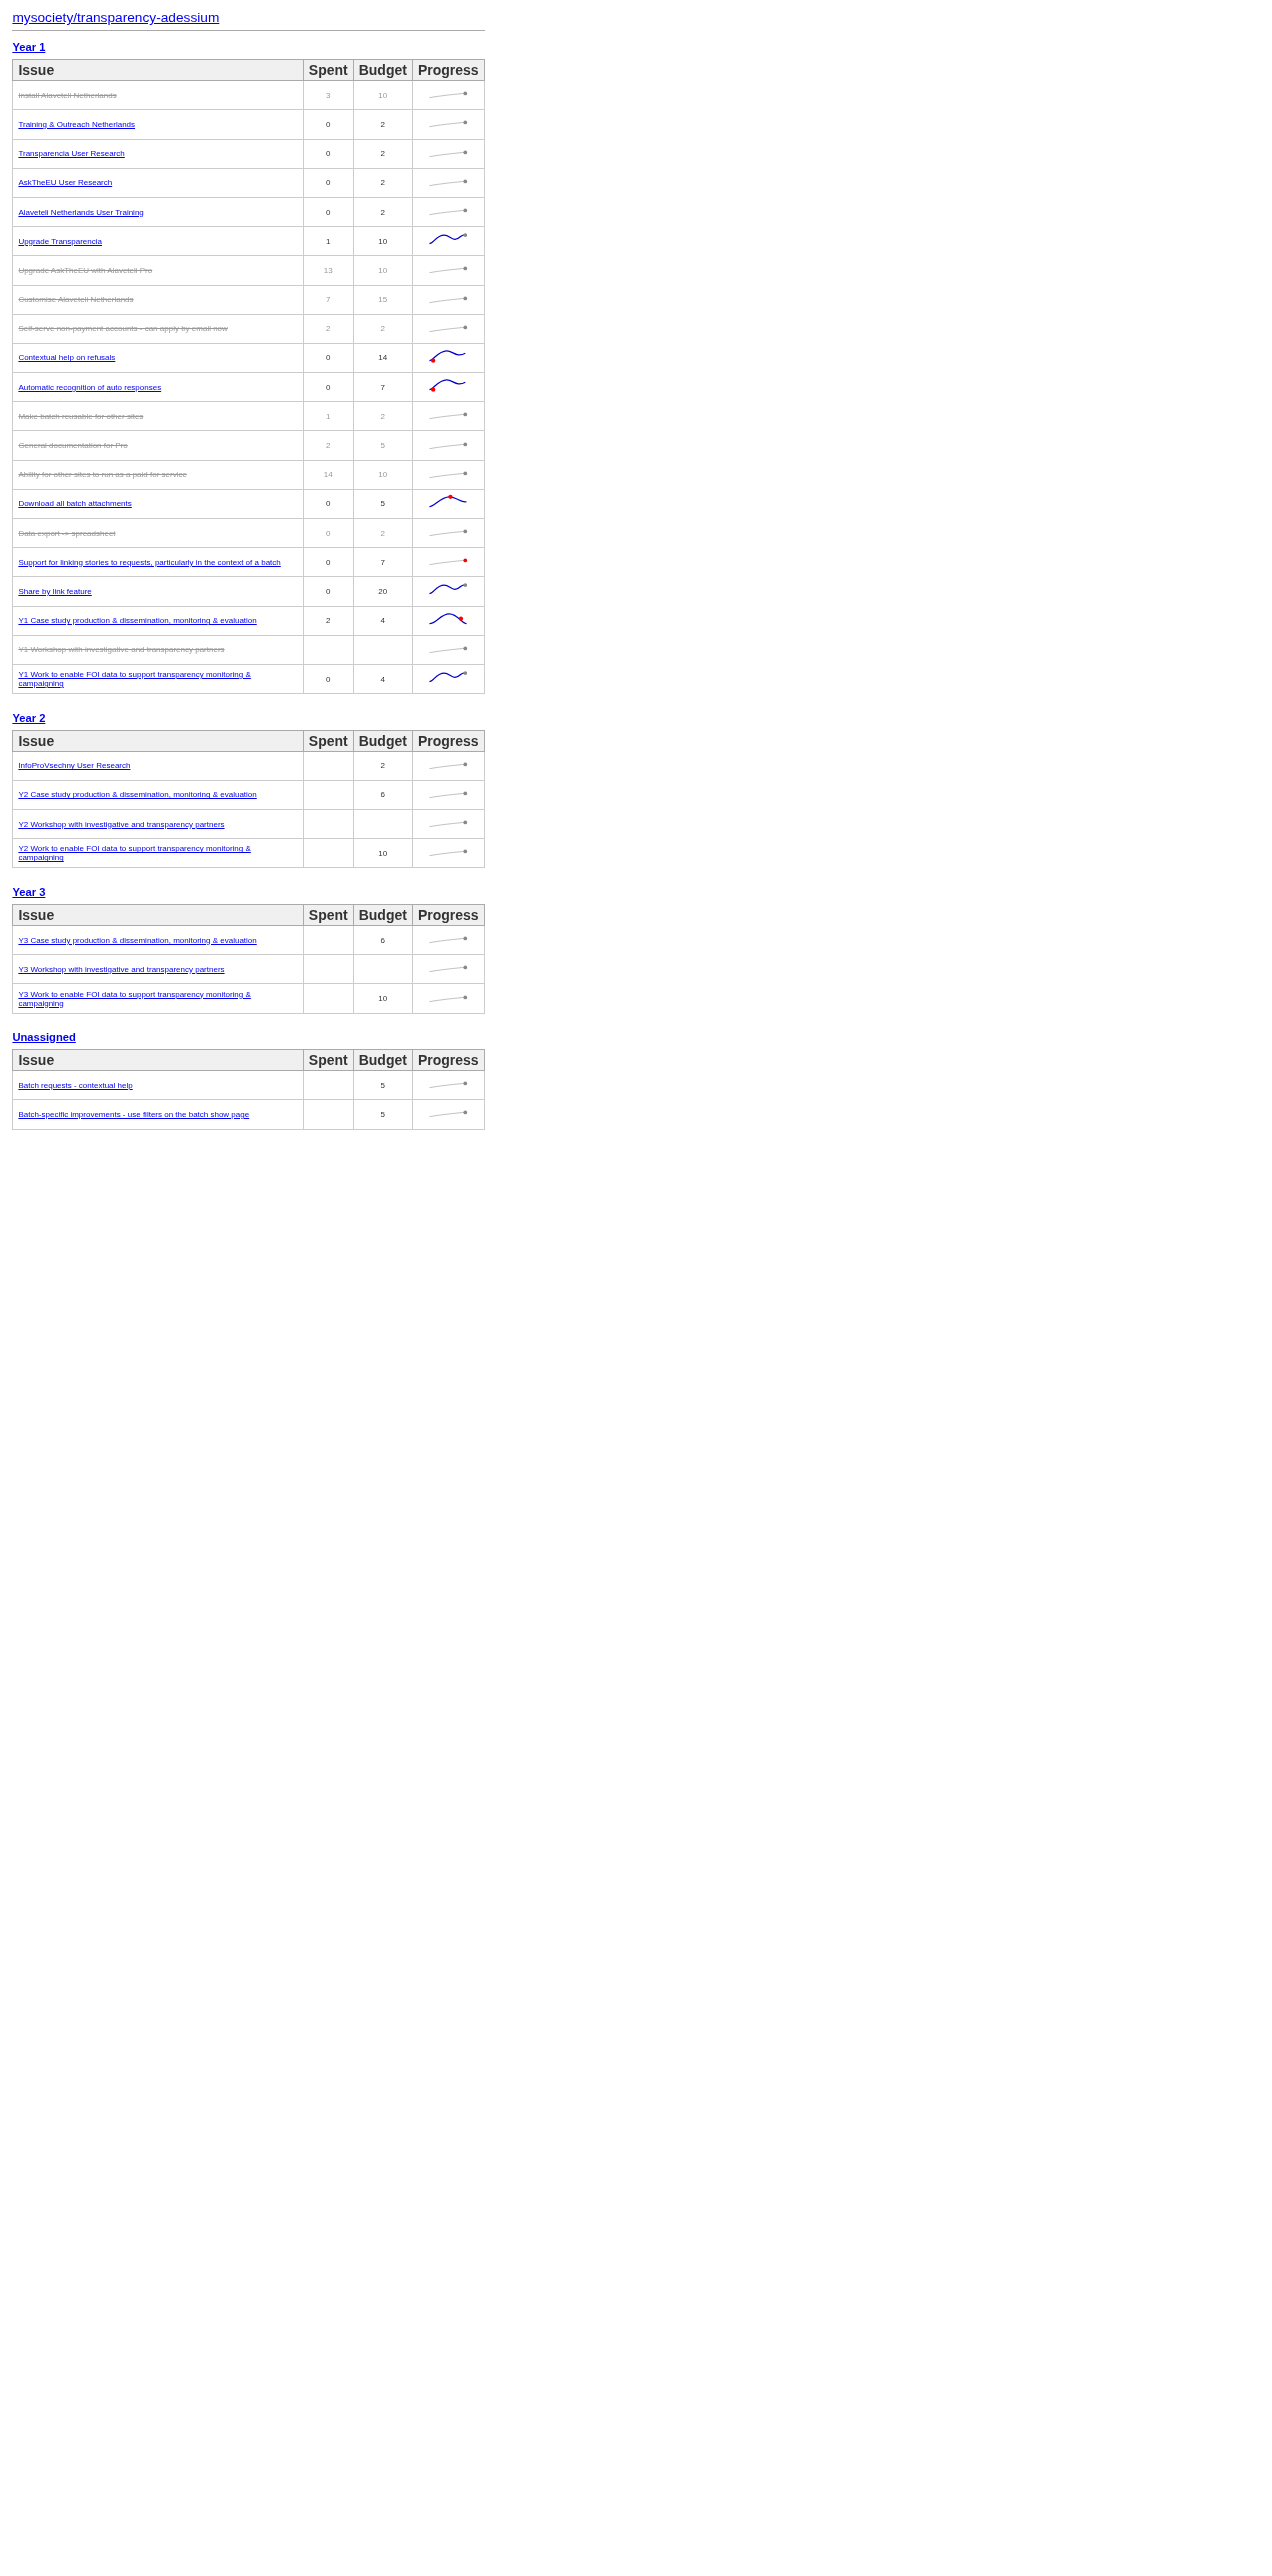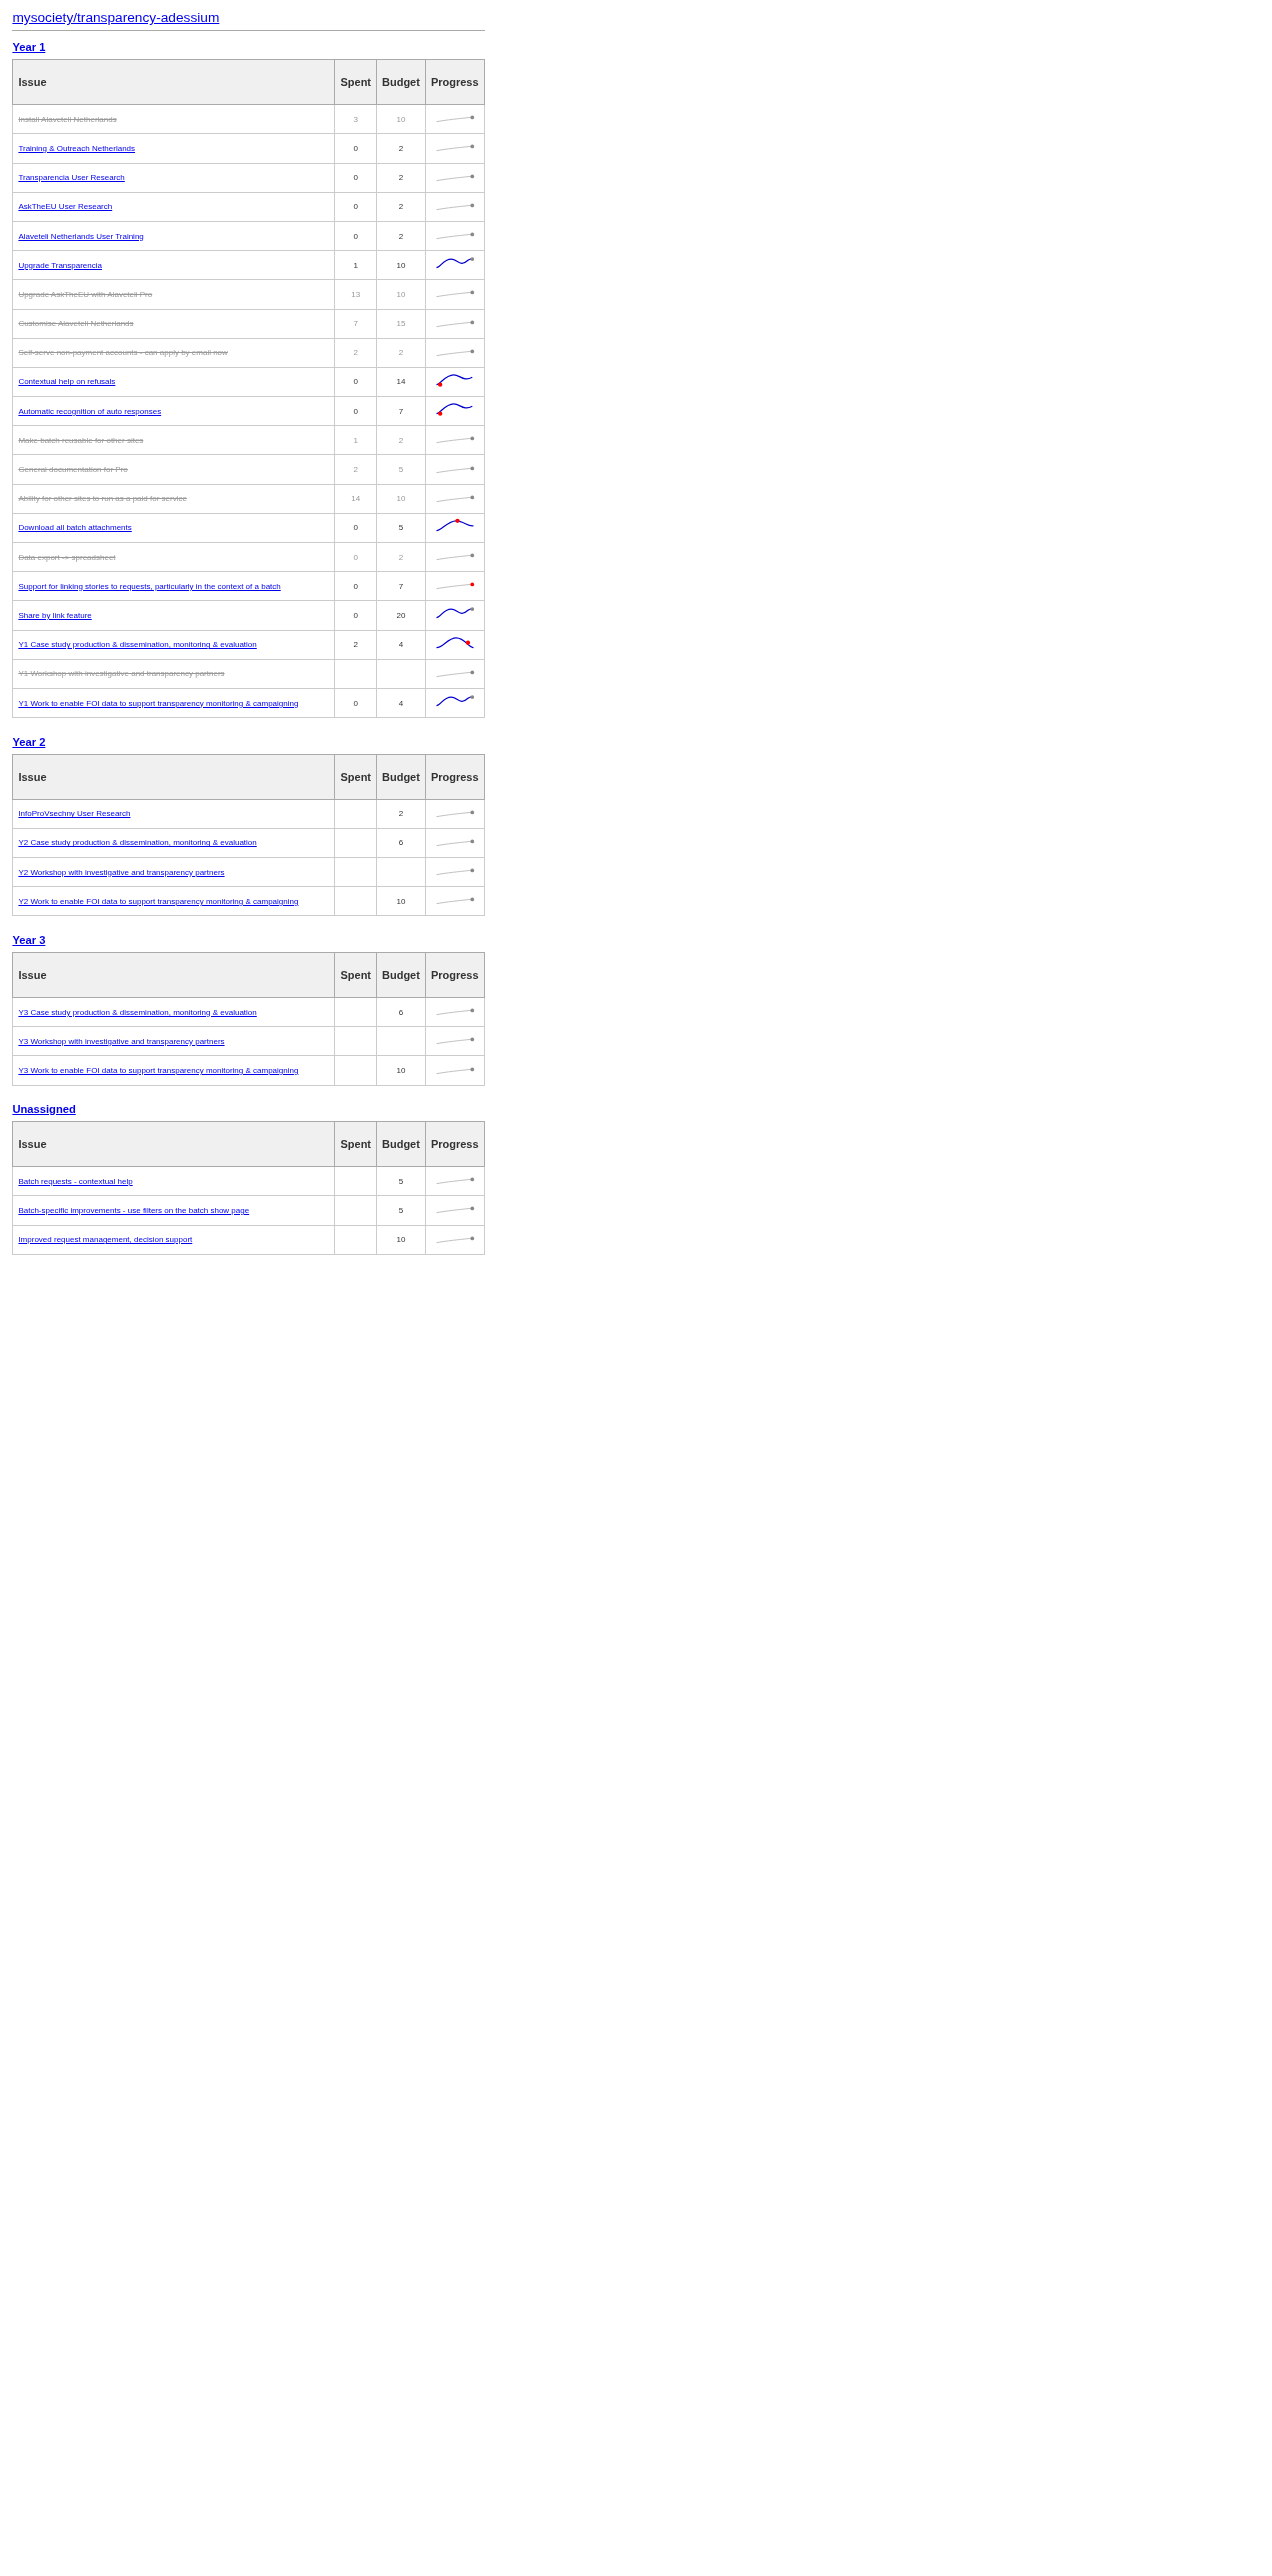--- a/index.html
+++ b/index.html
@@ -37,23 +37,23 @@
       width: 100%;
       border-collapse: collapse;
       border: 0.6px solid #aaa;
       margin-bottom: 2.5px;
     }
     thead tr {
       background: #f0f0f0;
     }
     th {
       border: 0.6px solid #aaa;
-      padding: 16px 5px;
+      padding: 2px 5px;
       text-align: left;
-      font-size: 11px;
+      font-size: 14px;
       font-weight: bold;
     }
     th.col-spent, th.col-budget {
       text-align: center;
       width: 32px;
     }
     th.col-progress {
       text-align: right;
       width: 50px;
     }
@@ -416,27 +416,18 @@
             </tr>
             <tr>
               <td><span class="issue-link">Batch-specific improvements - use filters on the batch show page</span></td>
               <td class="col-spent"></td>
               <td class="col-budget">5</td>
               <td class="col-progress"><svg width="42" height="20" viewBox="0 0 68 32" class="progress-svg">
                   <path d="M4,22 C15,20 30,18 50,16 C55,15 60,15 64,15" stroke="#bbb" stroke-width="1.5" fill="none"></path>
                   <circle cx="62" cy="15" r="3" fill="#888"></circle>
                 </svg></td>
             </tr>
-            <tr>
-              <td><span class="issue-link">Improved request management, decision support</span></td>
-              <td class="col-spent"></td>
-              <td class="col-budget">10</td>
-              <td class="col-progress"><svg width="42" height="20" viewBox="0 0 68 32" class="progress-svg">
-                  <path d="M4,22 C15,20 30,18 50,16 C55,15 60,15 64,15" stroke="#bbb" stroke-width="1.5" fill="none"></path>
-                  <circle cx="62" cy="15" r="3" fill="#888"></circle>
-                </svg></td>
-            </tr>
           </tbody>
         </table>
       </div>
     </div>
 </div>
 
 
 </body></html>

